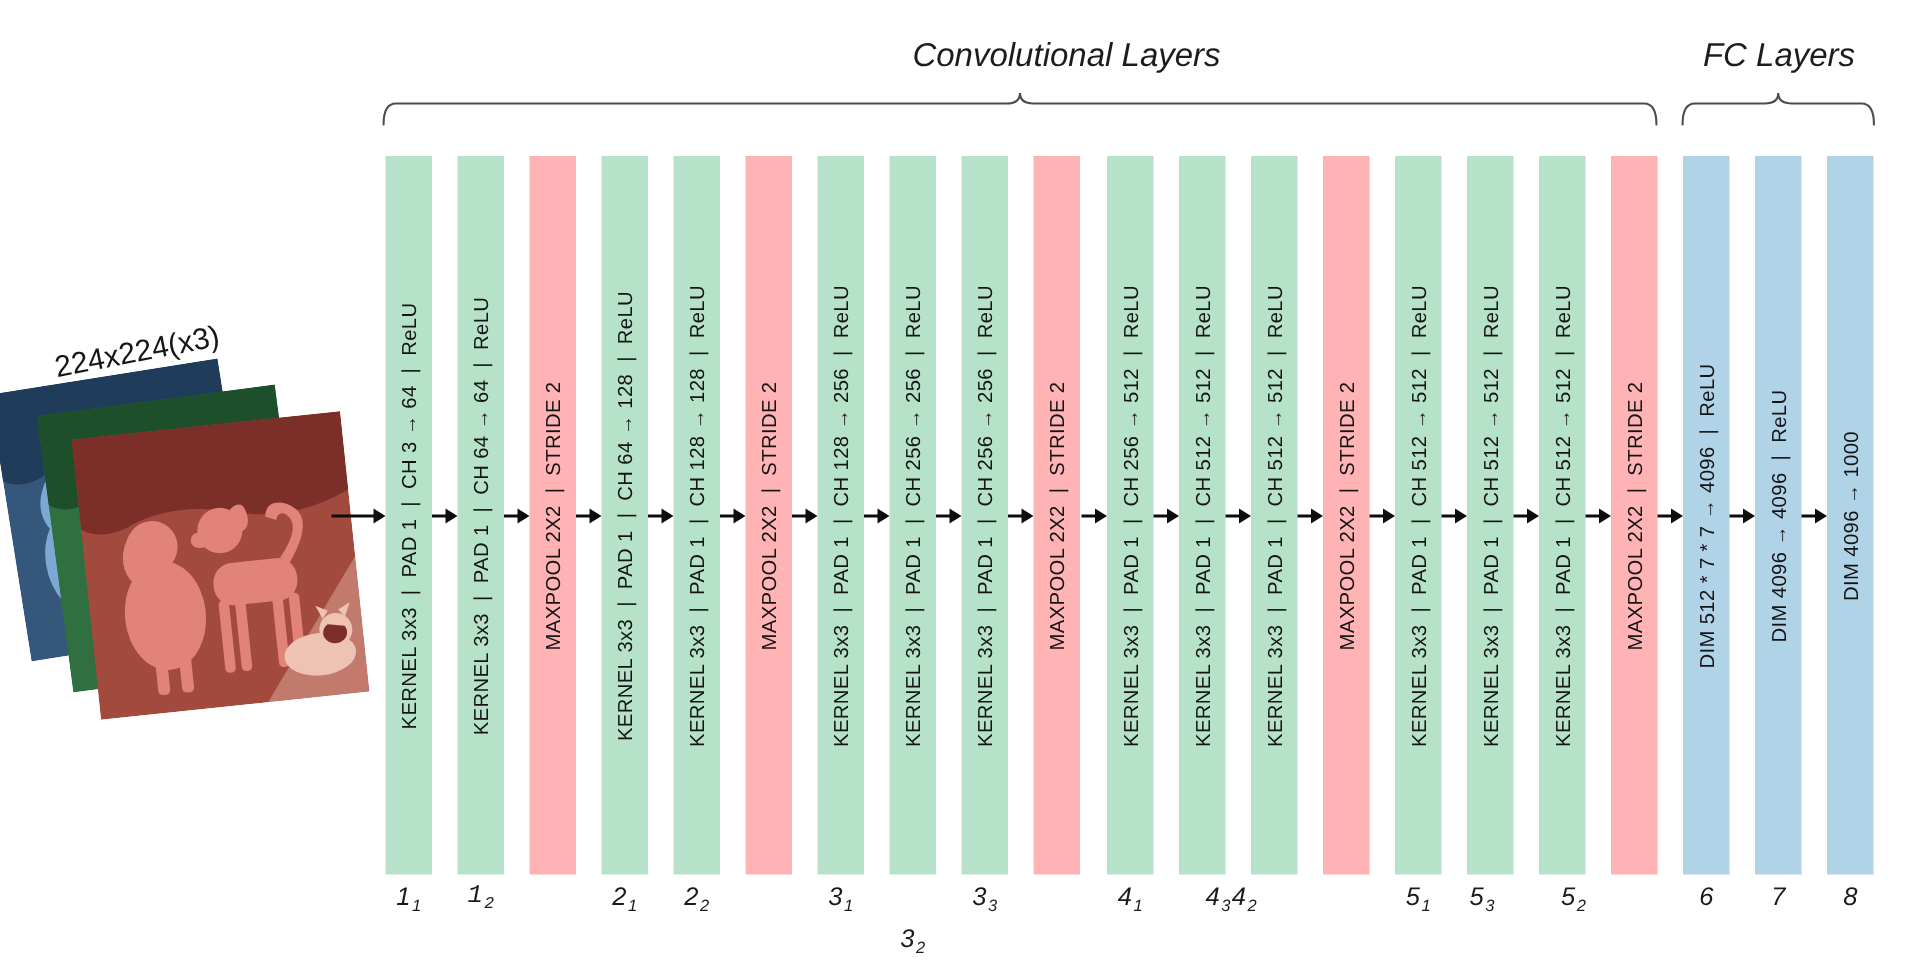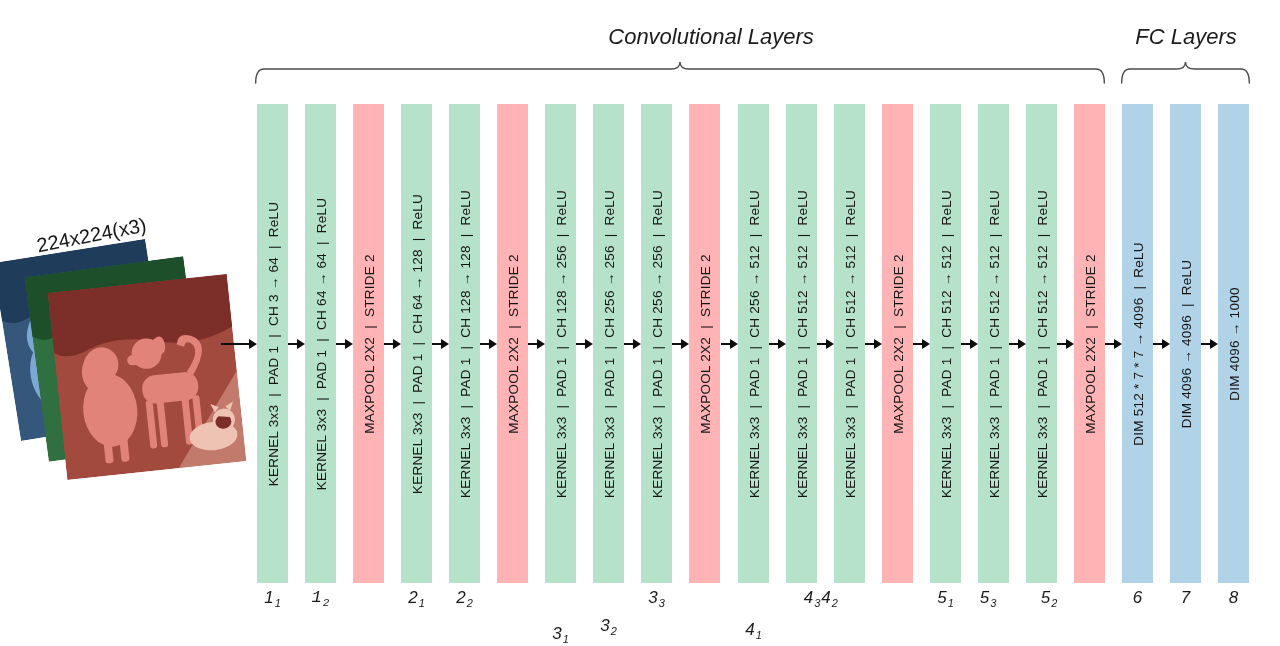--- a/index.html
+++ b/index.html
@@ -185,40 +185,40 @@
       <div class="arrow" style="left: 432px; top: 342.5px; width: 15px;"></div>
       <div class="num" style="left: 464.5px;"><span>2</span><span class="nsub">2</span></div>
       <div class="bar pool" style="left: 497px;">
         <span class="bar-label">MAXPOOL 2X2  |  STRIDE 2</span>
       </div>
       <div class="arrow" style="left: 480px; top: 342.5px; width: 15px;"></div>
       <div class="bar conv" style="left: 545px;">
         <span class="bar-label">KERNEL 3x3  |  PAD 1  |  CH 128 → 256  |  ReLU</span>
       </div>
       <div class="arrow" style="left: 528px; top: 342.5px; width: 15px;"></div>
-      <div class="num" style="left: 560.5px; margin-top: 36px;"><span>3</span><span class="nsub">1</span></div>
+      <div class="num" style="left: 560.5px;"><span>3</span><span class="nsub">1</span></div>
       <div class="bar conv" style="left: 593px;">
         <span class="bar-label">KERNEL 3x3  |  PAD 1  |  CH 256 → 256  |  ReLU</span>
       </div>
       <div class="arrow" style="left: 576px; top: 342.5px; width: 15px;"></div>
       <div class="num" style="left: 608.5px; margin-top: 28px;"><span>3</span><span class="nsub">2</span></div>
       <div class="bar conv" style="left: 641px;">
         <span class="bar-label">KERNEL 3x3  |  PAD 1  |  CH 256 → 256  |  ReLU</span>
       </div>
       <div class="arrow" style="left: 624px; top: 342.5px; width: 15px;"></div>
       <div class="num" style="left: 656.5px;"><span>3</span><span class="nsub">3</span></div>
       <div class="bar pool" style="left: 689px;">
         <span class="bar-label">MAXPOOL 2X2  |  STRIDE 2</span>
       </div>
       <div class="arrow" style="left: 672px; top: 342.5px; width: 15px;"></div>
       <div class="bar conv" style="left: 738px;">
         <span class="bar-label">KERNEL 3x3  |  PAD 1  |  CH 256 → 512  |  ReLU</span>
       </div>
       <div class="arrow" style="left: 721px; top: 342.5px; width: 15px;"></div>
-      <div class="num" style="left: 753.5px; margin-top: 32px;"><span>4</span><span class="nsub">1</span></div>
+      <div class="num" style="left: 753.5px;"><span>4</span><span class="nsub">1</span></div>
       <div class="bar conv" style="left: 786px;">
         <span class="bar-label">KERNEL 3x3  |  PAD 1  |  CH 512 → 512  |  ReLU</span>
       </div>
       <div class="arrow" style="left: 769px; top: 342.5px; width: 15px;"></div>
       <div class="num" style="left: 801.5px; margin-left: 28px;"><span>4</span><span class="nsub">2</span></div>
       <div class="bar conv" style="left: 834px;">
         <span class="bar-label">KERNEL 3x3  |  PAD 1  |  CH 512 → 512  |  ReLU</span>
       </div>
       <div class="arrow" style="left: 817px; top: 342.5px; width: 15px;"></div>
       <div class="num" style="left: 812px;"><span>4</span><span class="nsub">3</span></div>

